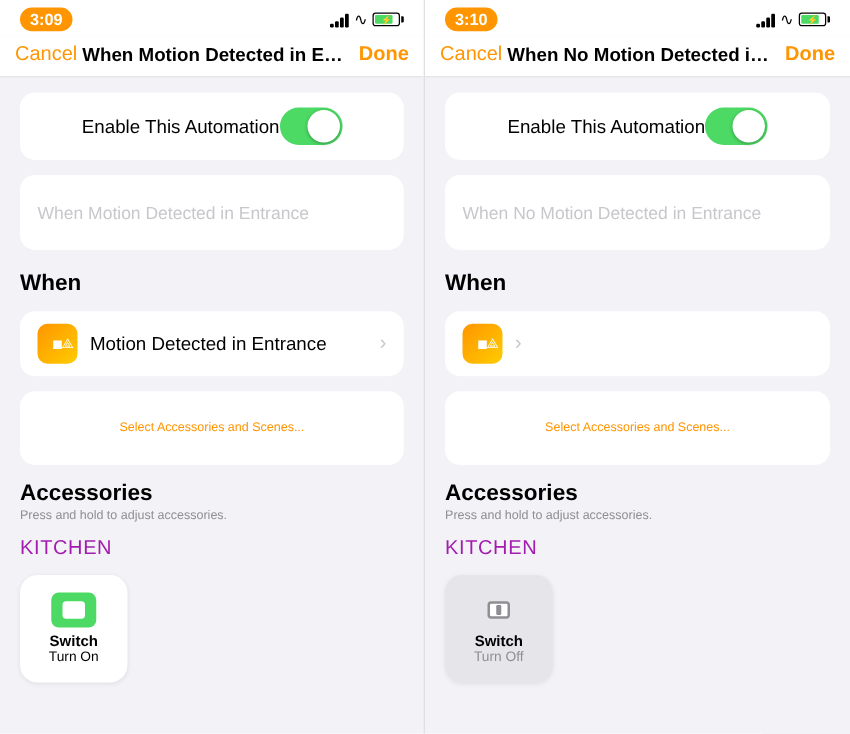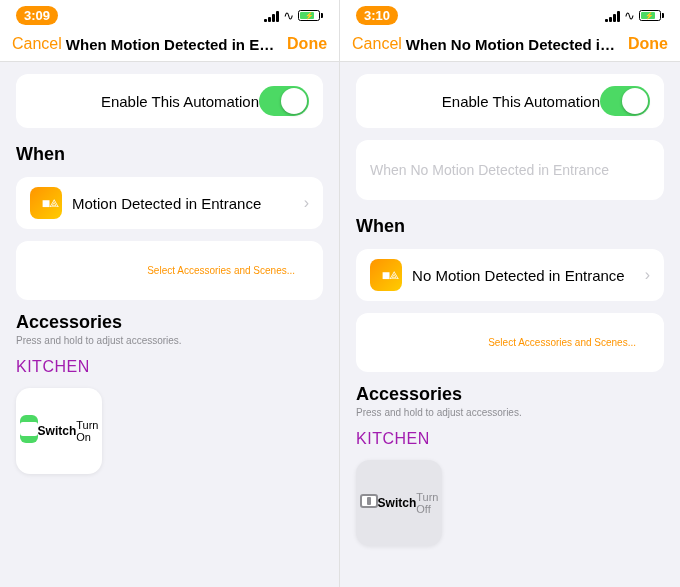--- a/index.html
+++ b/index.html
@@ -138,21 +138,21 @@
     .card {
       background: #fff;
       border-radius: 12px;
       overflow: hidden;
     }
 
     
     .toggle-row {
       display: flex;
       align-items: center;
-      justify-content: flex-end;
+      justify-content: center;
       padding: 12px 14px;
     }
     .toggle-label {
       font-size: 15px;
       color: #000;
     }
     .toggle-switch {
       width: 50px;
       height: 30px;
       background: #4CD964;
@@ -252,21 +252,21 @@
       margin-top: 0;
     }
 
     
     .device-tile {
       width: 86px;
       height: 86px;
       background: #fff;
       border-radius: 14px;
       display: flex;
-      flex-direction: row;
+      flex-direction: column;
       align-items: center;
       justify-content: center;
       padding: 8px;
       box-shadow: 0 1px 4px rgba(0,0,0,0.08);
     }
     .device-tile.inactive {
       background: #e5e5ea;
     }
     .device-icon-box {
       width: 36px;
@@ -353,20 +353,23 @@
 
     <div class="card">
       <div class="toggle-row">
         <span class="toggle-label">Enable This Automation</span>
         <div class="toggle-switch">
           <div class="toggle-knob"></div>
         </div>
       </div>
     </div>
 
+    <div class="description-card">
+      <span class="description-text">When Motion Detected in Entrance</span>
+    </div>
 
     <div class="section-header">When</div>
 
     <div class="list-card">
       <div class="list-item">
         <div class="list-item-icon">
           <span style="color:#fff;font-size:14px;font-weight:700;">■</span>
           <span style="color:#fff;font-size:11px;position:absolute;right:3px;top:50%;transform:translateY(-50%);">⟁</span>
         </div>
         <span class="list-item-text">Motion Detected in Entrance</span>
@@ -441,21 +444,20 @@
     </div>
 
     <div class="section-header">When</div>
 
     <div class="list-card">
       <div class="list-item">
         <div class="list-item-icon">
           <span style="color:#fff;font-size:14px;font-weight:700;">■</span>
           <span style="color:#fff;font-size:11px;position:absolute;right:3px;top:50%;transform:translateY(-50%);">⟁</span>
         </div>
-        <span class="list-item-text">No Motion Detected in Entrance</span>
         <span class="list-chevron">›</span>
       </div>
     </div>
 
     <div class="list-card">
       <div class="toggle-row" style="padding: 12px 14px;">
         <span class="select-link">Select Accessories and Scenes...</span>
       </div>
     </div>
 

